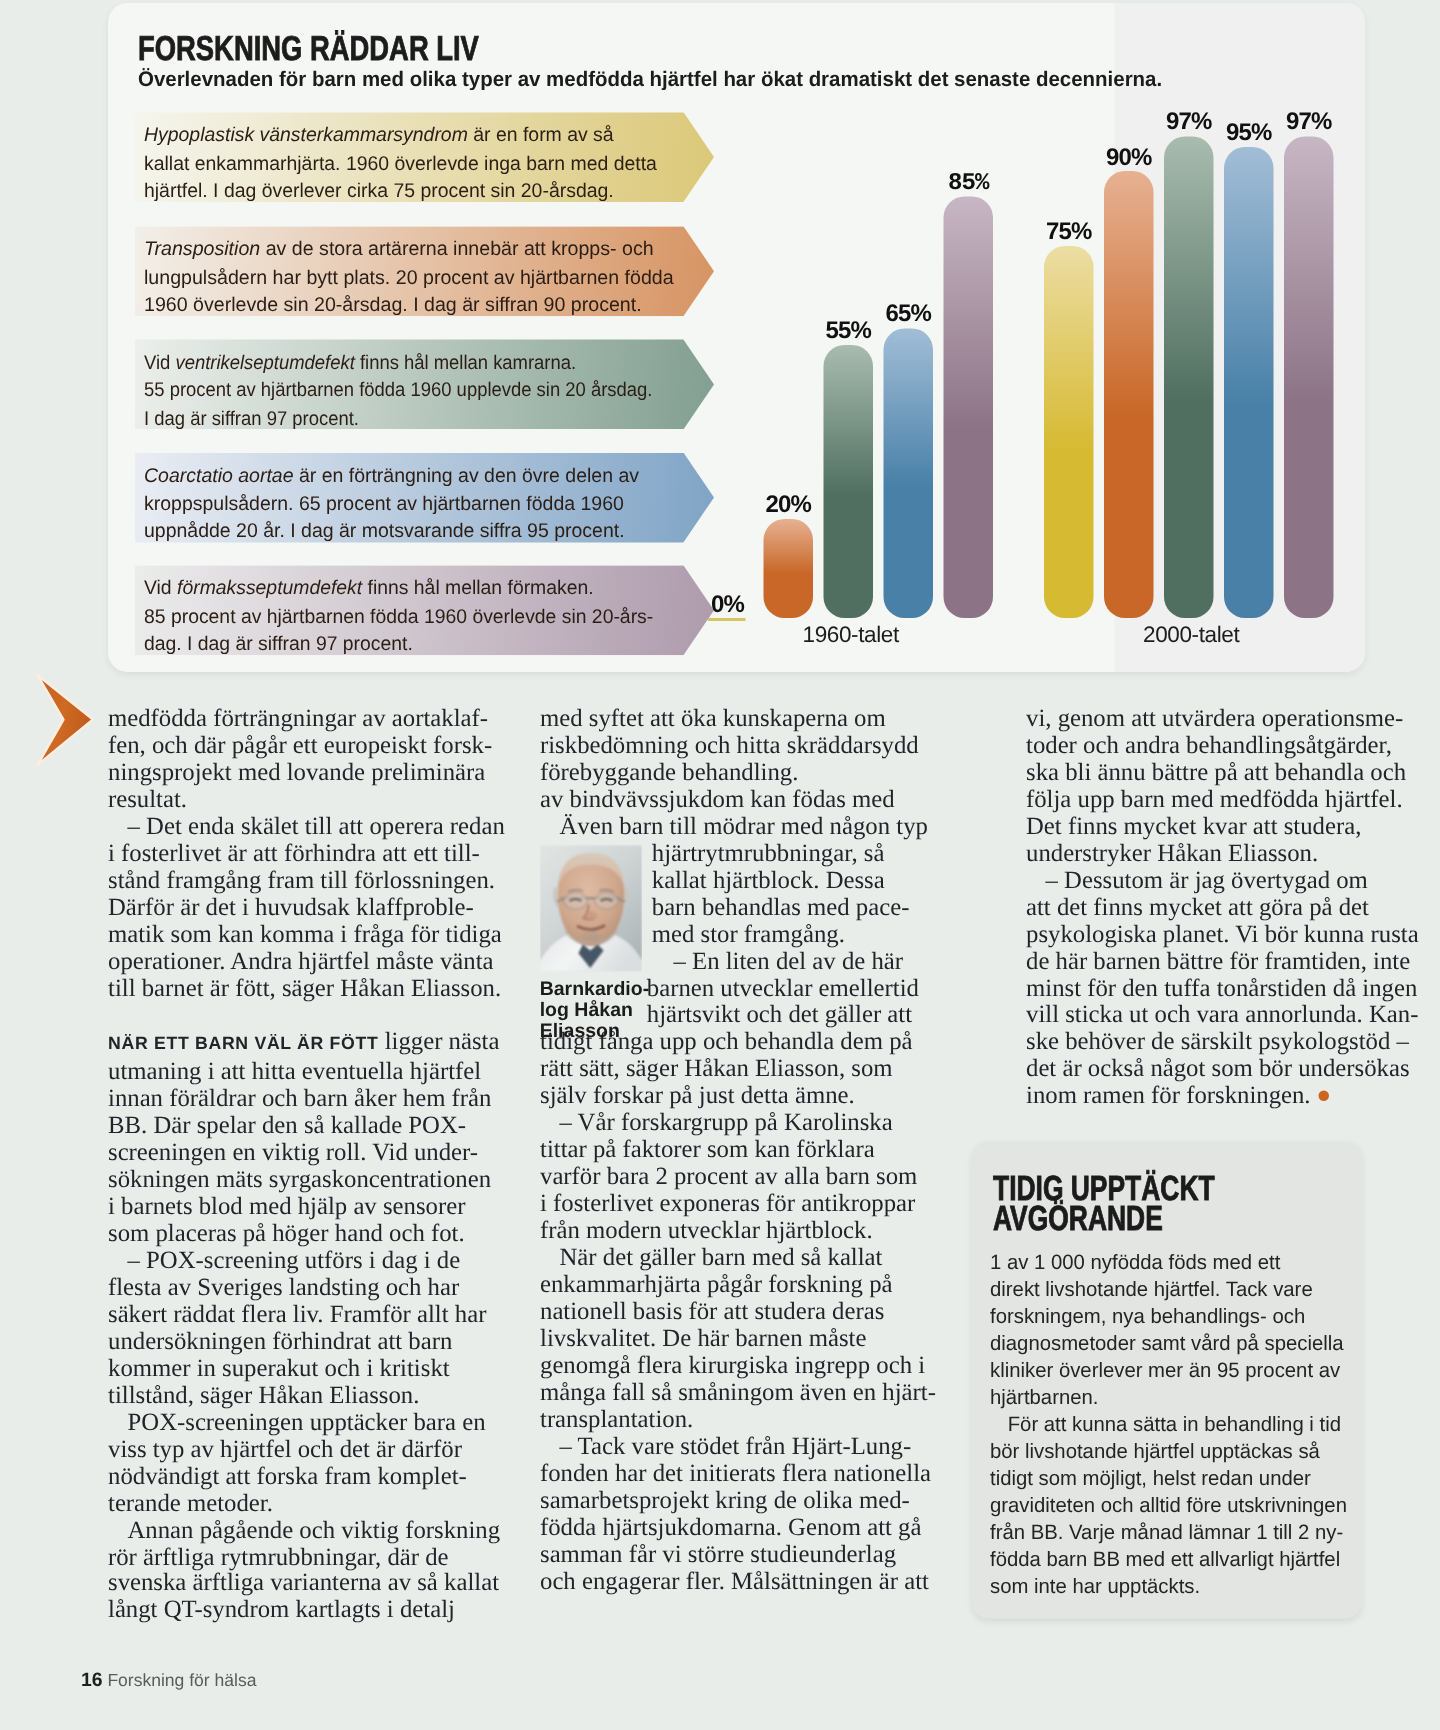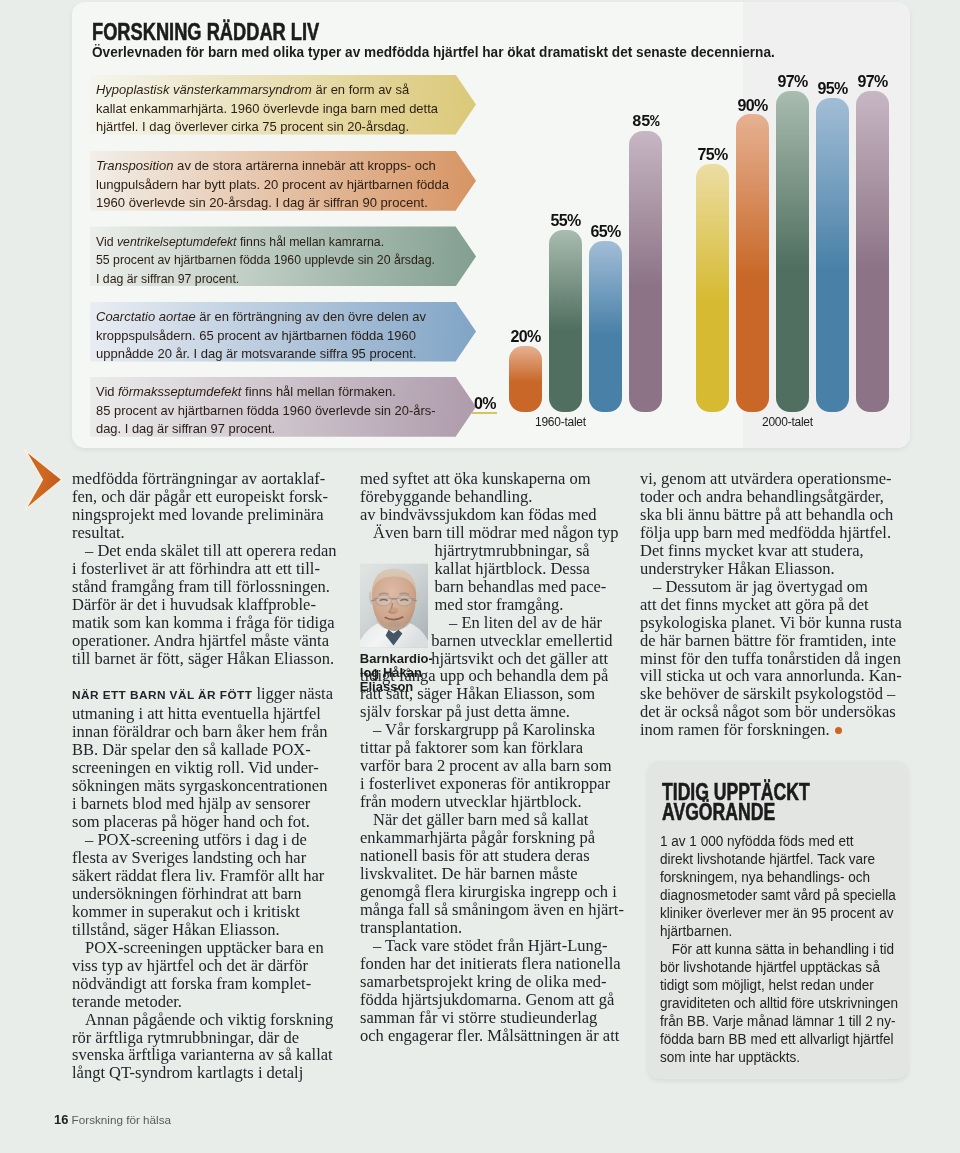--- a/index.html
+++ b/index.html
@@ -27,34 +27,34 @@
   .callout .ctext{position:absolute;left:5.9px;top:6.6px;font-size:13.2px;
     line-height:18.35px;color:#2a1d14;white-space:nowrap;transform-origin:left top;}
   .callout .ctext .ln{display:block;}
   .callout .lead{font-style:italic;}
 
   
   .chart{position:absolute;left:0;top:0;width:838px;height:446px;}
   .bar{position:absolute;bottom:36.4px;width:33px;border-radius:14px;}
   .bar .blabel{position:absolute;left:-9px;right:-9px;top:-17.5px;text-align:center;
     font-size:16px;font-weight:bold;color:#111;letter-spacing:-0.6px;}
-  .axislabel{position:absolute;font-size:12px;color:#1d1d1d;top:412.5px;letter-spacing:-0.25px;}
+  .axislabel{position:absolute;font-size:15px;color:#1d1d1d;top:412.5px;letter-spacing:-0.25px;}
   .zero-tick{position:absolute;left:399.7px;top:410px;width:25.5px;height:1.5px;background:#d6c363;}
   .zero-label{position:absolute;left:402px;top:393px;font-size:16px;font-weight:bold;color:#111;letter-spacing:-0.6px;}
 
   
   .chev{position:absolute;left:24px;top:449.3px;width:39px;height:62px;overflow:visible;}
 
   
   .col{position:absolute;width:258px;top:470px;
     font-family:"Liberation Serif",serif;font-size:16.5px;line-height:17.95px;
     color:#20252a;white-space:nowrap;}
   #col1{left:72px;}
   #col2{left:360px;}
-  #col3{left:640px;}
+  #col3{left:684px;}
   .col p{margin:0;}
   .col p.gap{margin-top:17.95px;}
   .col .ln{display:block;}
   .col .ln.ind{text-indent:13px;}
   .col .smallcaps{font-family:"Liberation Sans",sans-serif;font-weight:bold;
      font-size:11.8px;letter-spacing:0.45px;}
   .enddot{display:inline-block;width:7px;height:7px;border-radius:50%;
      background:#cc6520;margin-left:5px;position:relative;top:-1px;}
 
   
@@ -124,21 +124,21 @@
           <span class="ln"><span>dag. I dag är siffran 97 procent.</span></span>
         </div>
   </div>
   <div class="chart">
     <div class="bar" style="left:437px;height:66.1px;background:linear-gradient(180deg,#e6b192 0%,#c86727 55%,#c86727 100%);">
           <div class="blabel">20%</div>
         </div>
     <div class="bar" style="left:477px;height:181.8px;background:linear-gradient(180deg,#a8bcaf 0%,#506f60 55%,#506f60 100%);">
           <div class="blabel">55%</div>
         </div>
-    <div class="bar" style="left:517px;height:171px;background:linear-gradient(180deg,#a2bdd6 0%,#4880a7 55%,#4880a7 100%);">
+    <div class="bar" style="left:517px;height:193px;background:linear-gradient(180deg,#a2bdd6 0%,#4880a7 55%,#4880a7 100%);">
           <div class="blabel">65%</div>
         </div>
     <div class="bar" style="left:557px;height:281.0px;background:linear-gradient(180deg,#c7b6c3 0%,#8c7486 55%,#8c7486 100%);font-family:Liberation Mono, monospace;">
           <div class="blabel">85%</div>
         </div>
     <div class="zero-tick"></div>
     <div class="zero-label">0%</div>
     <div class="bar" style="left:624px;height:247.9px;background:linear-gradient(180deg,#ecdda3 0%,#d6ba32 55%,#d6ba32 100%);">
           <div class="blabel">75%</div>
         </div>
@@ -211,20 +211,21 @@
   <p class="">
         <span class="ln ind">Annan pågående och viktig forskning</span>
         <span class="ln">rör ärftliga rytmrubbningar, där de</span>
         <span class="ln">svenska ärftliga varianterna av så kallat</span>
         <span class="ln">långt QT-syndrom kartlagts i detalj</span>
       </p>
 </div>
 <div class="col" id="col2">
   <p class="">
         <span class="ln">med syftet att öka kunskaperna om</span>
+        <span class="ln">riskbedömning och hitta skräddarsydd</span>
         <span class="ln">förebyggande behandling.</span>
       </p>
   <p class="">
         <span class="ln">av bindvävssjukdom kan födas med</span>
         <span class="ln ind">Även barn till mödrar med någon typ</span>
         <span class="ln" style="padding-left:74.5px;">hjärtrytmrubbningar, så</span>
         <span class="ln" style="padding-left:74.5px;">kallat hjärtblock. Dessa</span>
         <span class="ln" style="padding-left:74.5px;">barn behandlas med pace-</span>
         <span class="ln" style="padding-left:74.5px;">med stor framgång.</span>
       </p>

